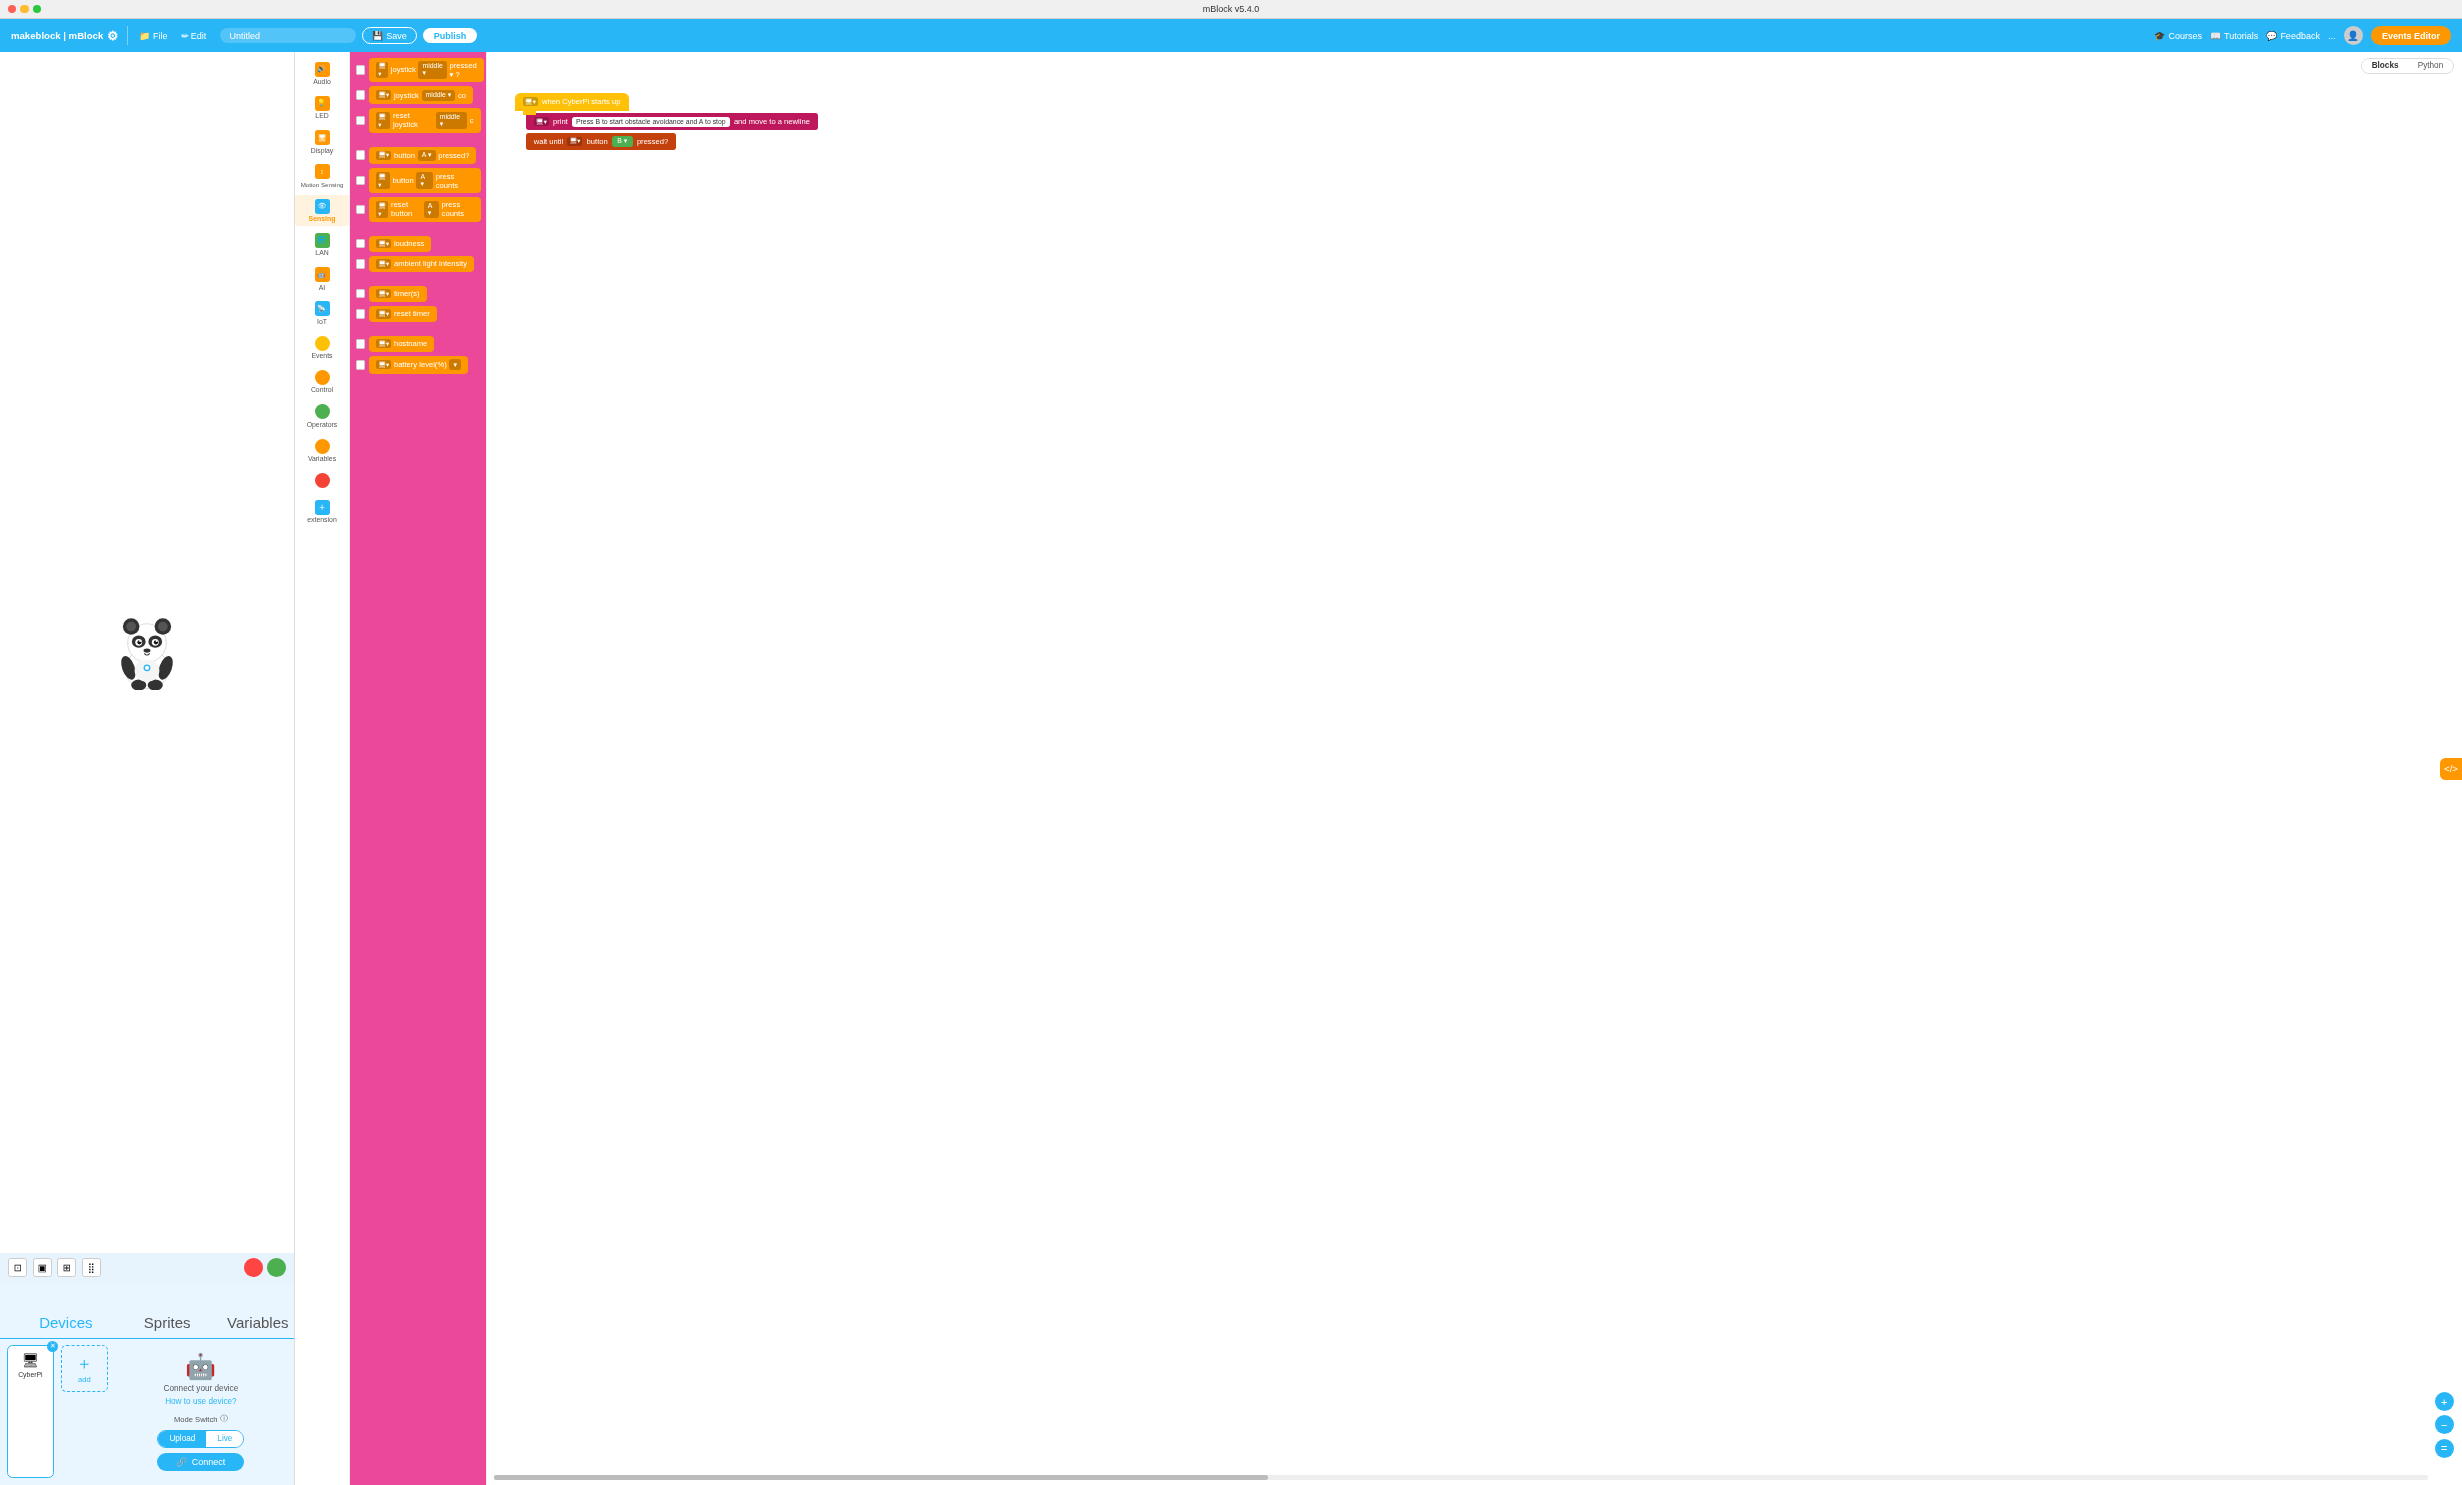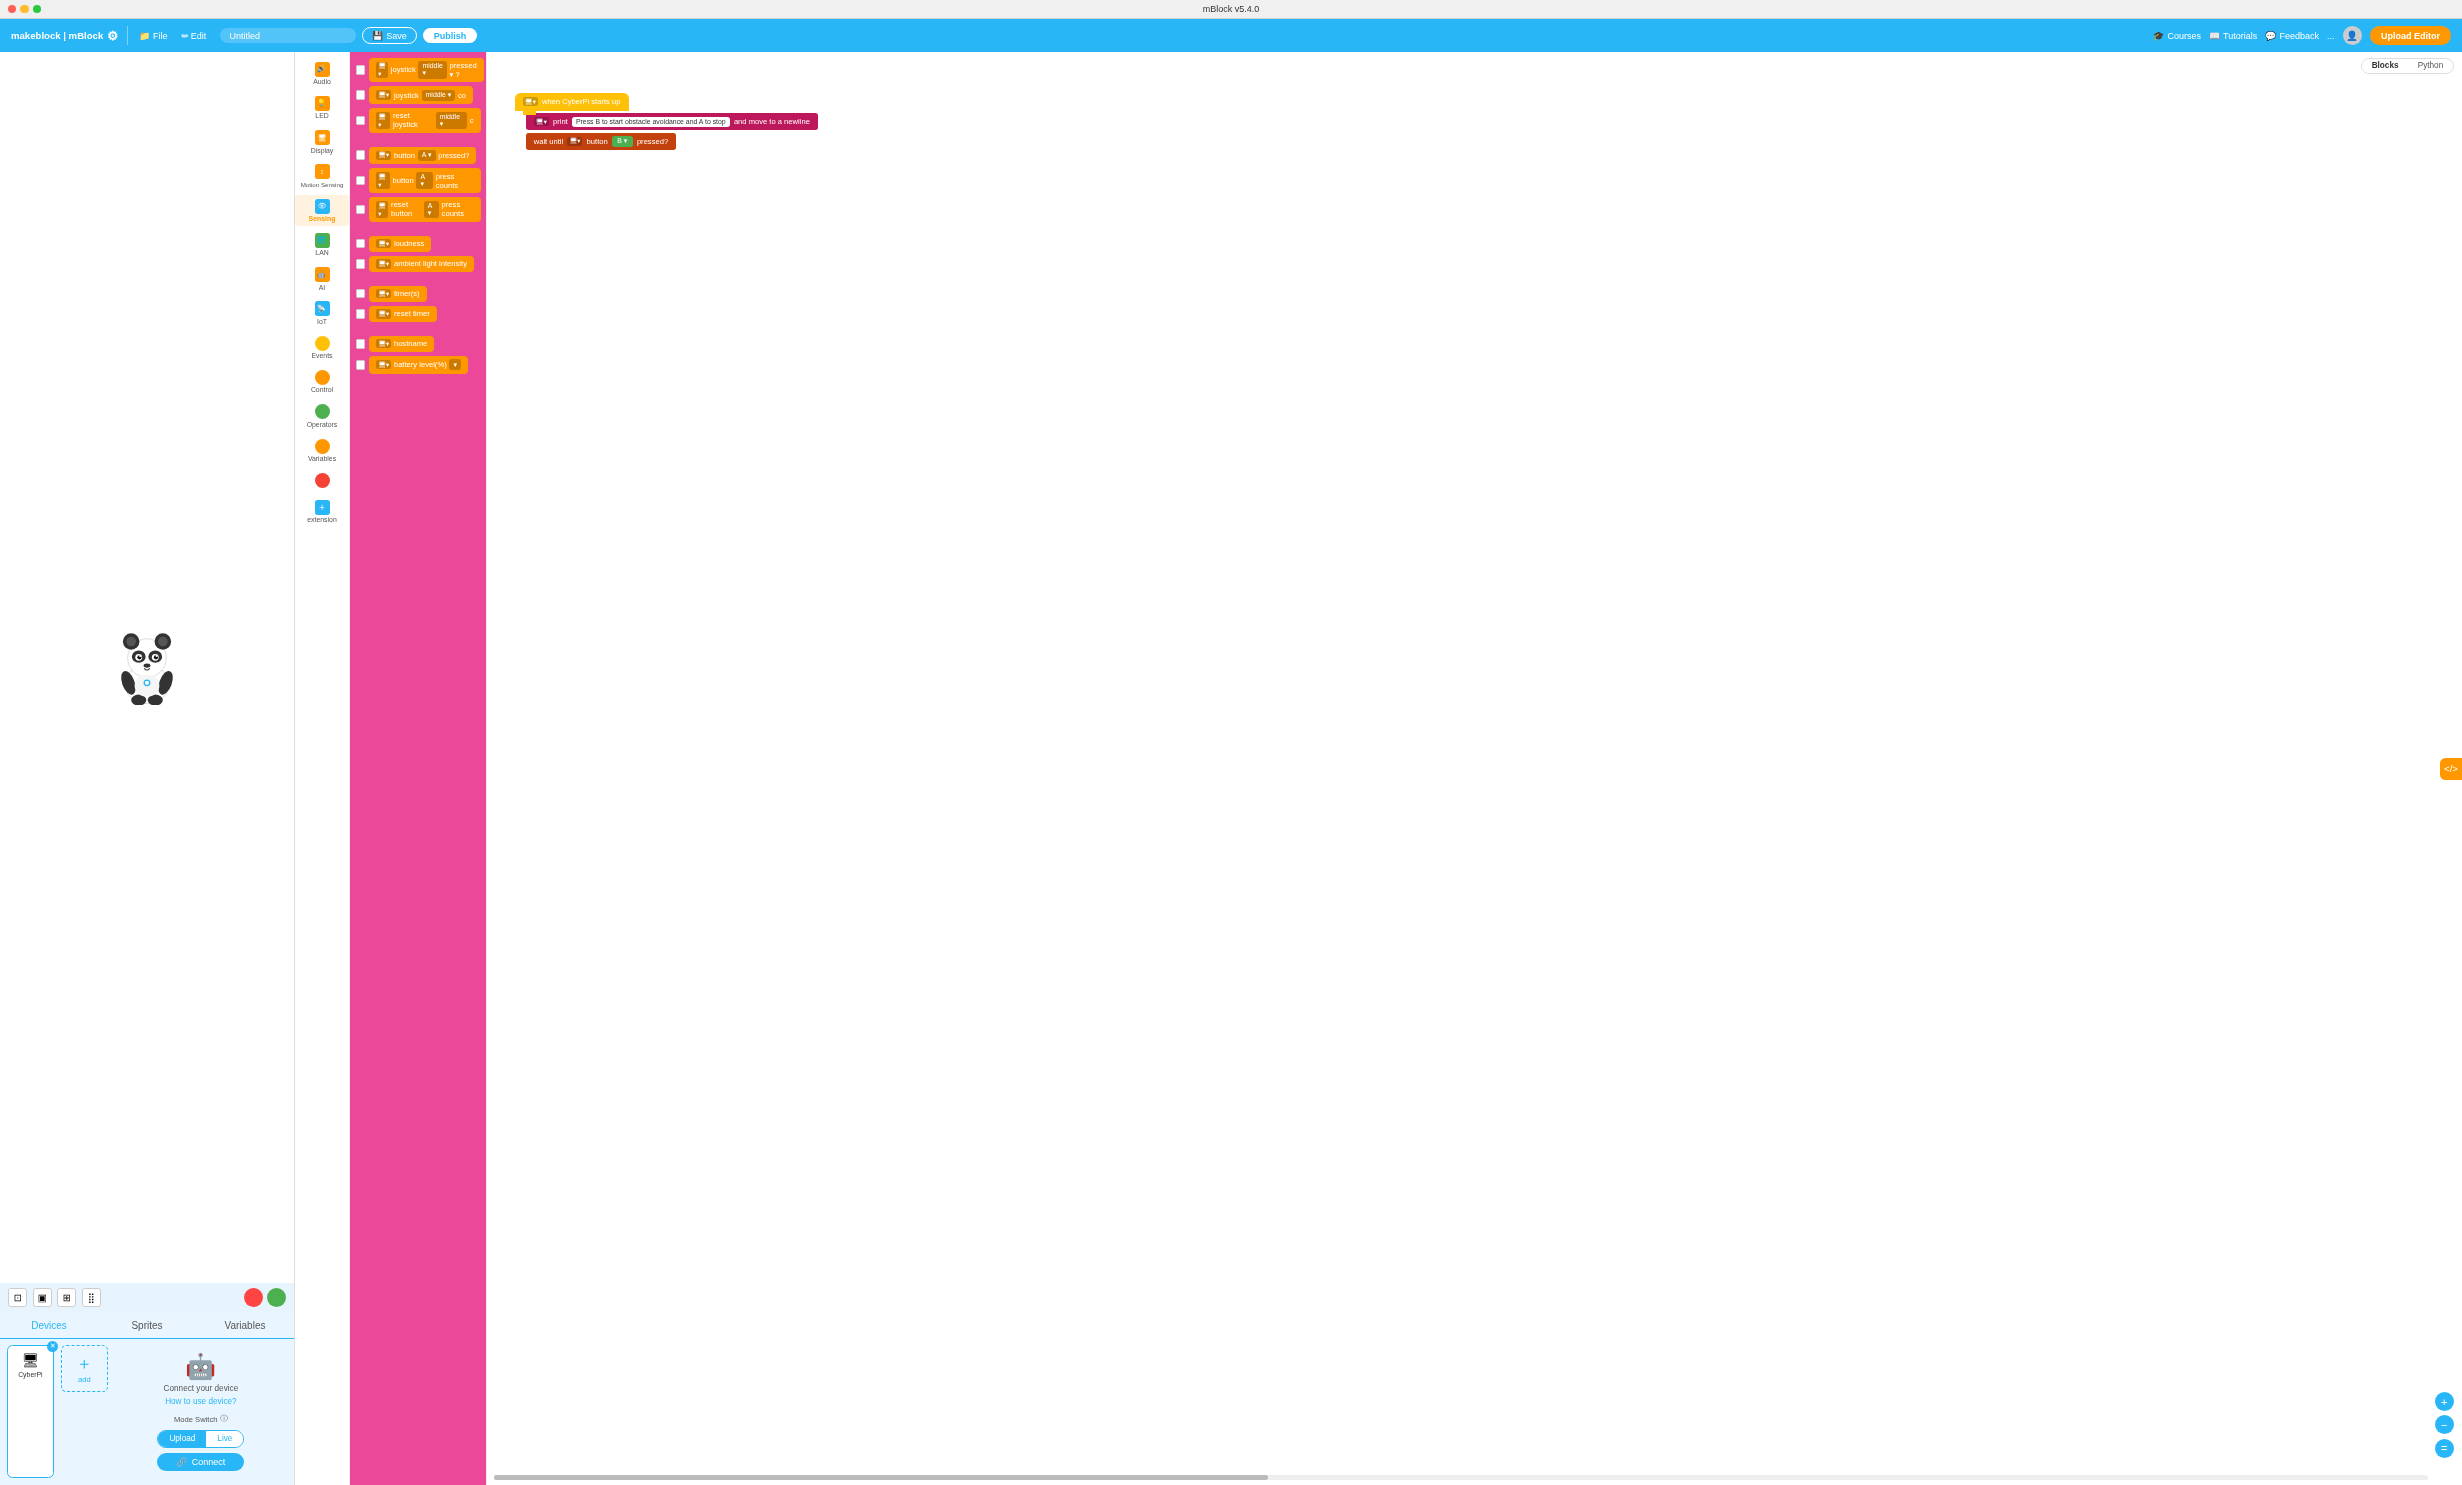--- a/index.html
+++ b/index.html
@@ -197,25 +197,26 @@
 
     
     .tabs {
       display: flex;
       border-bottom: 1.4px solid #29b6f6;
       background: #eaf6ff;
     }
     .tab {
       flex: 1;
       padding: 6.9px 5.5px;
-      text-align: center;
-      font-size: 10px;
+      text-align: right;
+      font-size: 15px;
       cursor: pointer;
       color: #555;
       font-weight: 500;
+      margin-top: 24px;
     }
     .tab.active {
       color: #29b6f6;
       border-bottom: 1.4px solid #29b6f6;
       margin-bottom: -1.4px;
     }
 
     
     .bottom-panel {
       padding: 6.9px;
@@ -592,21 +593,21 @@
       <span>Tutorials</span>
     </div>
     <div class="toolbar-right-item">
       <span>💬</span>
       <span>Feedback</span>
     </div>
     <div class="toolbar-right-item">
       <span>...</span>
     </div>
     <div class="avatar">👤</div>
-    <button class="python-editor-btn">Upload Editor</button>
+    <button class="python-editor-btn">Events Editor</button>
   </div>
 </div>
 
 <div class="main-area">
 
   <div class="stage-panel">
     <div class="stage-canvas">
 
       <svg width="62" height="76" viewBox="0 0 90 110">
 

